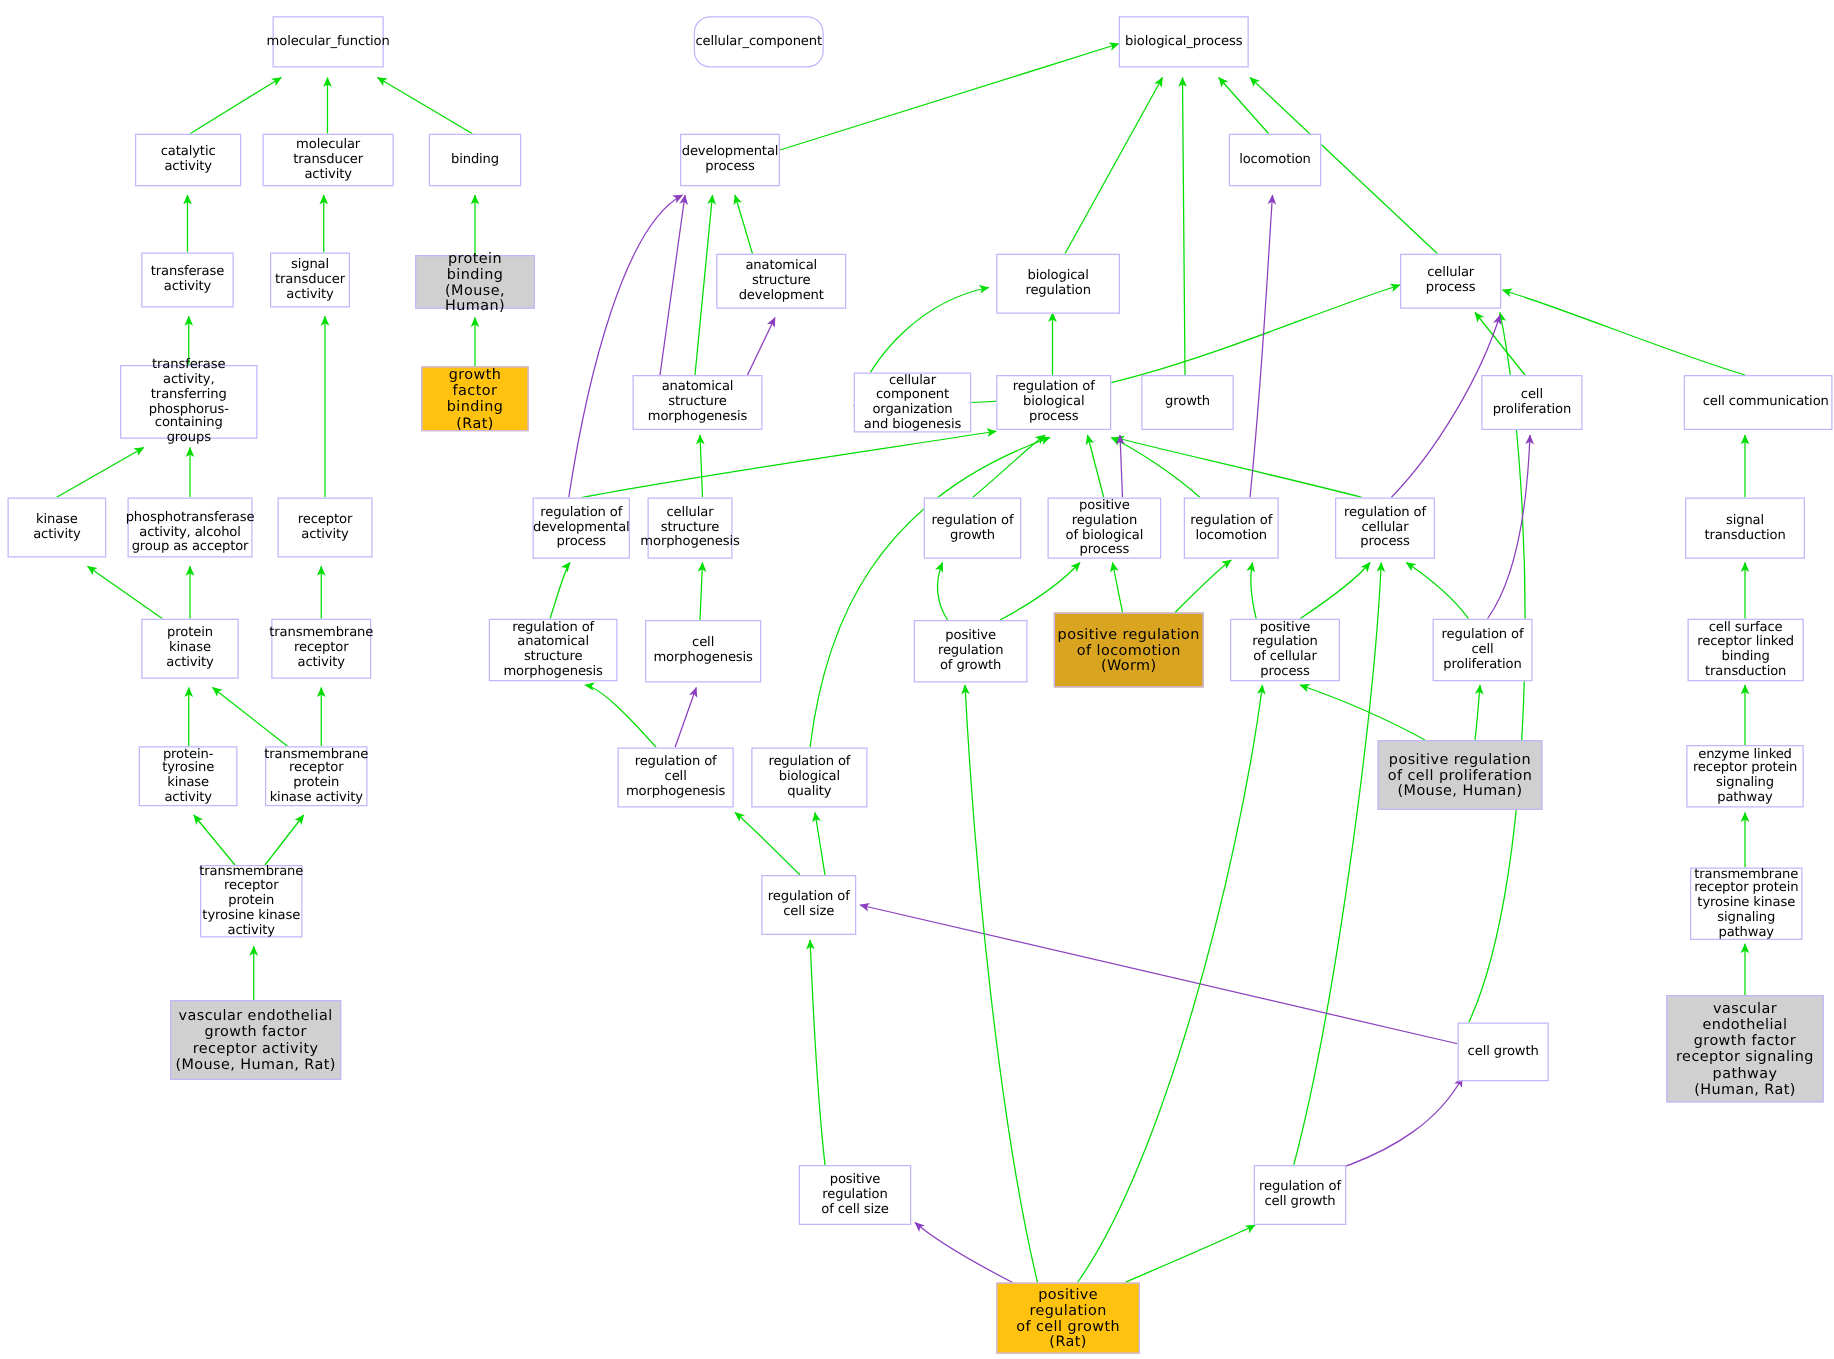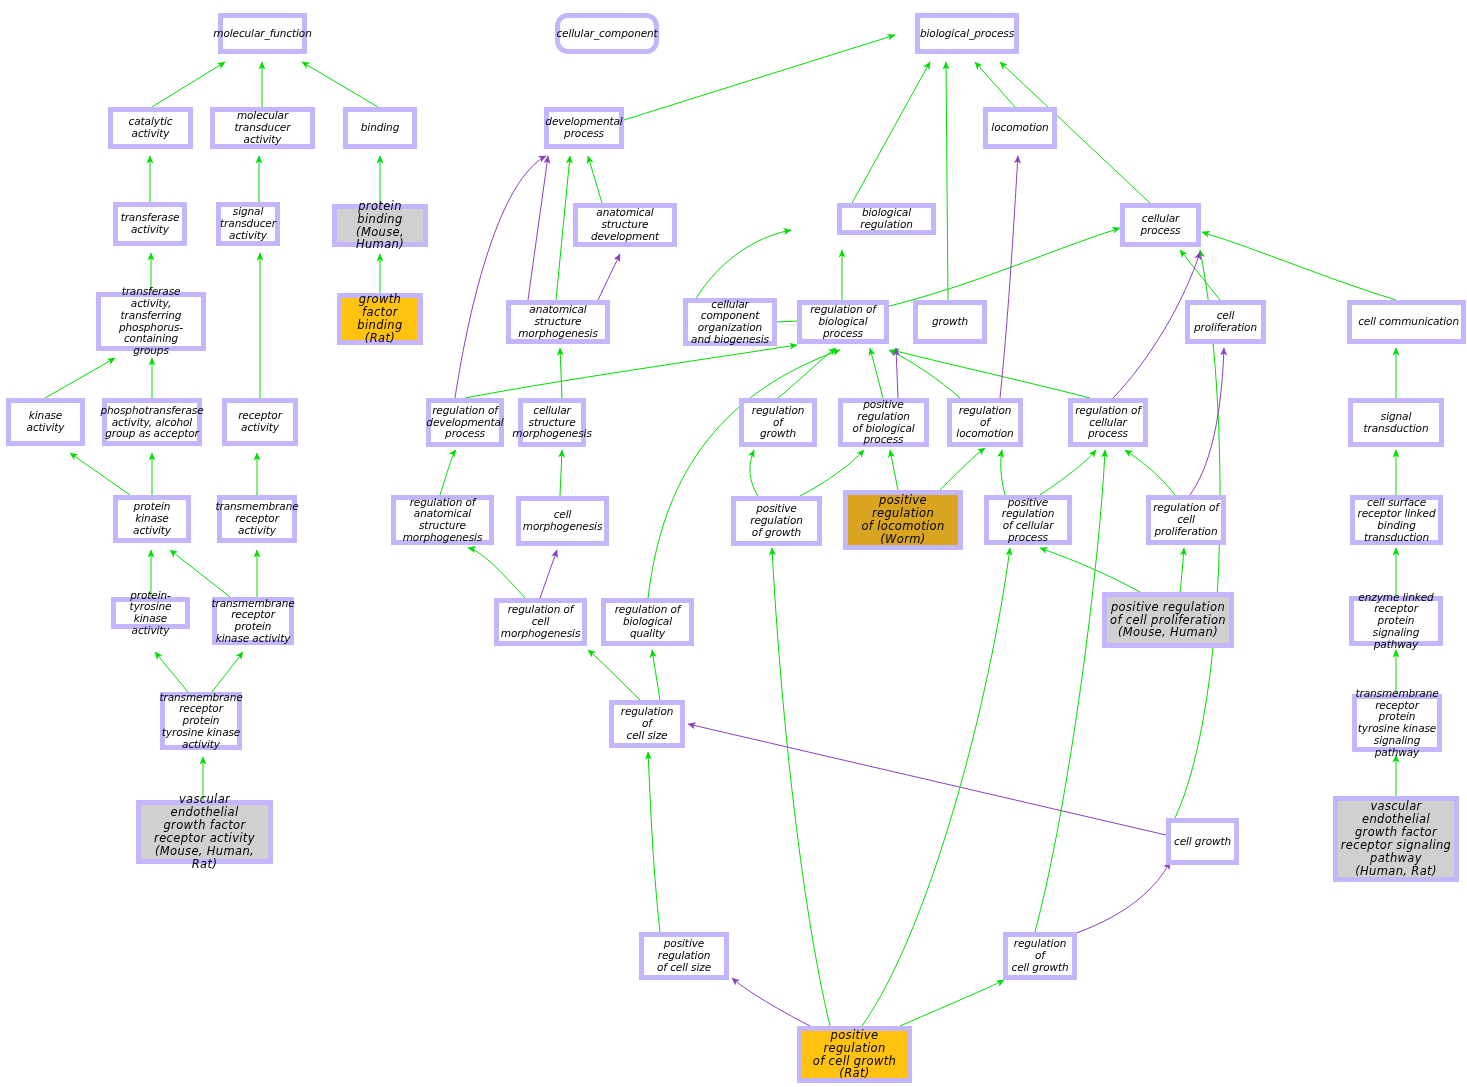--- a/index.html
+++ b/index.html
@@ -9,33 +9,32 @@
     width:1467px;
     height:1087px;
     background:#ffffff;
     font-family:"DejaVu Sans","Liberation Sans",sans-serif;
     overflow:hidden;
   }
   #edges{position:absolute;left:0;top:0;width:1467px;height:1087px;pointer-events:none;}
   .node{
     position:absolute;
     box-sizing:border-box;
-    border:5px solid #c4b5fd;
+    border:1px solid #c4b5fd;
     background:#ffffff;
     color:#000000;
     display:flex;
     align-items:center;
     justify-content:center;
     text-align:center;
     line-height:1.12;
     font-size:10.5px;
     letter-spacing:-0.1px;
     white-space:pre-line;
     padding:1px 2px;
-    font-style:italic;
   }
   .node.gray{background:#d0d0d0;font-size:11.5px;letter-spacing:0.35px;}
   .node.gold{background:#ffc20e;font-size:11.5px;letter-spacing:0.35px;}
   .node.orange{background:#d9a521;font-size:11.5px;letter-spacing:0.35px;}
 </style>
 </head>
 <body>
 
 <div id="canvas">
   <svg id="edges" xmlns="http://www.w3.org/2000/svg">
@@ -121,37 +120,37 @@
         <path d="M 1396,398 L 1396,348" fill="none" stroke="#00dd00" stroke-width="1" marker-end="url(#arrow-green)"></path>
         <path d="M 1396,495 L 1396,450" fill="none" stroke="#00dd00" stroke-width="1" marker-end="url(#arrow-green)"></path>
         <path d="M 1396,596 L 1396,548" fill="none" stroke="#00dd00" stroke-width="1" marker-end="url(#arrow-green)"></path>
         <path d="M 1396,694 L 1396,650" fill="none" stroke="#00dd00" stroke-width="1" marker-end="url(#arrow-green)"></path>
         <path d="M 1396,796 L 1396,755" fill="none" stroke="#00dd00" stroke-width="1" marker-end="url(#arrow-green)"></path>
       </g>
   </svg>
   <div id="node-layer">
       <div class="node" style="left: 218px; top: 13px; width: 89px; height: 41px;"><span>molecular_function</span></div>
       <div class="node" style="left: 555px; top: 13px; width: 104px; height: 41px; border-radius: 13px;"><span>cellular_component</span></div>
-      <div class="node" style="left: 895px; top: 13px; width: 104px; height: 41px; margin-left: 20px;"><span>biological_process</span></div>
+      <div class="node" style="left: 895px; top: 13px; width: 104px; height: 41px;"><span>biological_process</span></div>
       <div class="node" style="left: 108px; top: 107px; width: 85px; height: 42px;"><span>catalytic activity</span></div>
       <div class="node" style="left: 210px; top: 107px; width: 105px; height: 42px;"><span>molecular transducer
 activity</span></div>
       <div class="node" style="left: 343px; top: 107px; width: 74px; height: 42px;"><span>binding</span></div>
       <div class="node" style="left: 544px; top: 107px; width: 80px; height: 42px;"><span>developmental
 process</span></div>
       <div class="node" style="left: 983px; top: 107px; width: 74px; height: 42px;"><span>locomotion</span></div>
       <div class="node" style="left: 113px; top: 202px; width: 74px; height: 44px;"><span>transferase
 activity</span></div>
       <div class="node" style="left: 216px; top: 202px; width: 64px; height: 44px;"><span>signal transducer
 activity</span></div>
       <div class="node gray" style="left: 332px; top: 204px; width: 96px; height: 43px;"><span>protein binding
 (Mouse, Human)</span></div>
       <div class="node" style="left: 573px; top: 203px; width: 104px; height: 44px;"><span>anatomical structure
 development</span></div>
-      <div class="node" style="left: 837px; top: 203px; width: 99px; height: 32px;"><span>biological regulation</span></div>
+      <div class="node" style="left: 797px; top: 203px; width: 99px; height: 48px;"><span>biological regulation</span></div>
       <div class="node" style="left: 1120px; top: 203px; width: 81px; height: 44px;"><span>cellular process</span></div>
       <div class="node" style="left: 96px; top: 292px; width: 110px; height: 59px;"><span>transferase
 activity, transferring
 phosphorus-containing
 groups</span></div>
       <div class="node gold" style="left: 337px; top: 293px; width: 86px; height: 52px;"><span>growth factor
 binding
 (Rat)</span></div>
       <div class="node" style="left: 506px; top: 300px; width: 104px; height: 44px;"><span>anatomical structure
 morphogenesis</span></div>
@@ -197,21 +196,21 @@
 binding transduction</span></div>
       <div class="node" style="left: 6px; top: 398px; width: 79px; height: 48px;"><span>kinase activity</span></div>
       <div class="node" style="left: 102px; top: 398px; width: 100px; height: 48px; align-items: flex-end;"><span>phosphotransferase
 activity, alcohol
 group as acceptor</span></div>
       <div class="node" style="left: 222px; top: 398px; width: 76px; height: 48px;"><span>receptor activity</span></div>
       <div class="node" style="left: 113px; top: 495px; width: 78px; height: 48px;"><span>protein kinase
 activity</span></div>
       <div class="node" style="left: 217px; top: 495px; width: 80px; height: 48px;"><span>transmembrane
 receptor activity</span></div>
-      <div class="node" style="left: 111px; top: 597px; width: 79px; height: 32px;"><span>protein-tyrosine
+      <div class="node" style="left: 111px; top: 597px; width: 79px; height: 48px;"><span>protein-tyrosine
 kinase activity</span></div>
       <div class="node" style="left: 212px; top: 597px; width: 82px; height: 48px;"><span>transmembrane
 receptor protein
 kinase activity</span></div>
       <div class="node" style="left: 160px; top: 692px; width: 82px; height: 58px;"><span>transmembrane
 receptor protein
 tyrosine kinase
 activity</span></div>
       <div class="node gray" style="left: 136px; top: 800px; width: 137px; height: 64px;"><span>vascular endothelial
 growth factor

